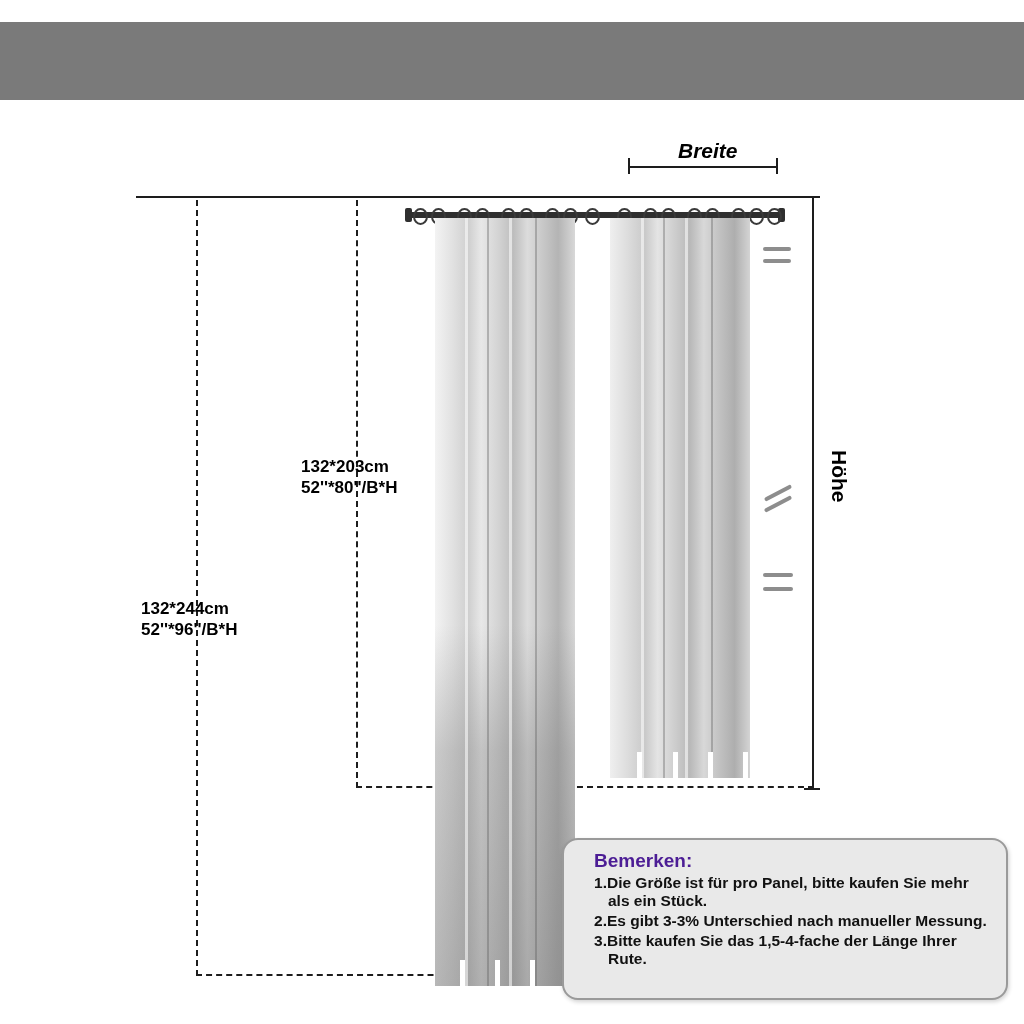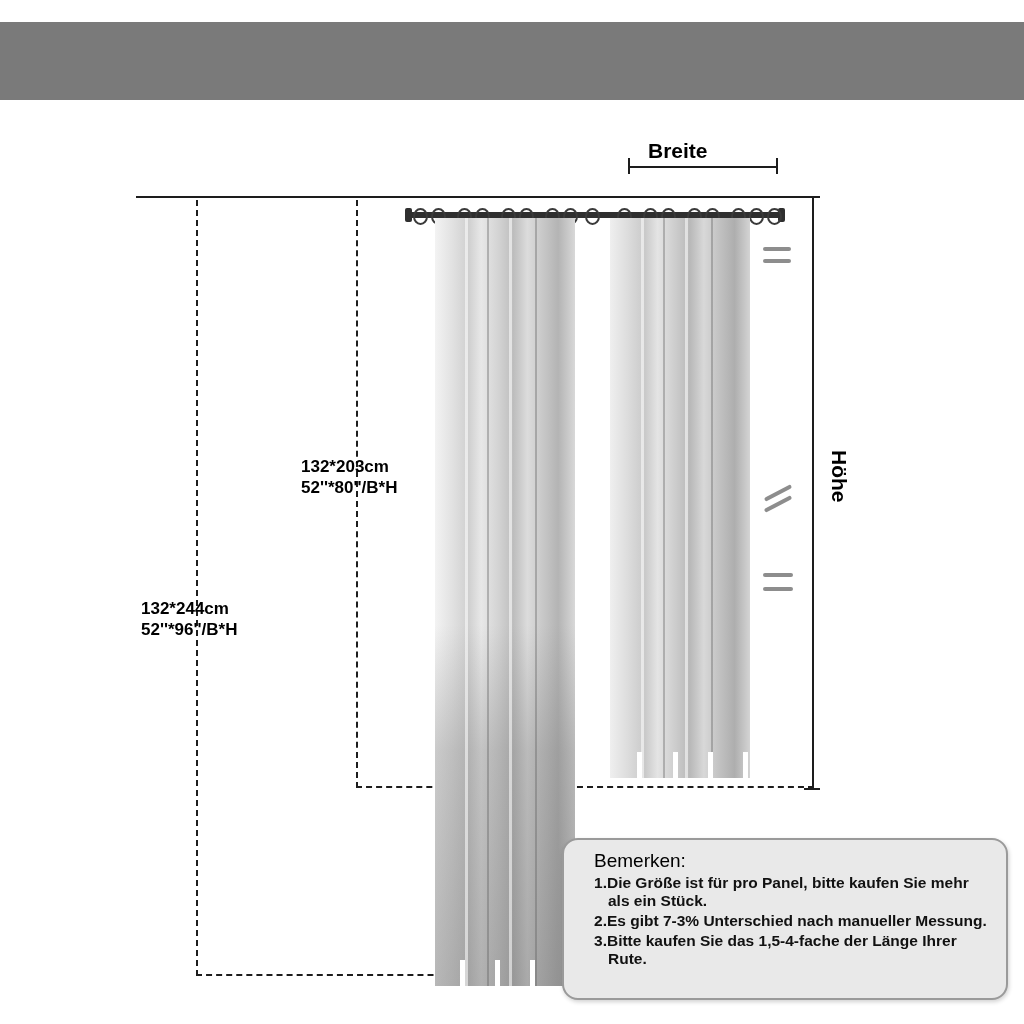--- a/index.html
+++ b/index.html
@@ -211,22 +211,22 @@
     width: 446px;
     height: 162px;
     background: #e9e9e9;
     border: 2px solid #9a9a9a;
     border-radius: 16px;
     box-shadow: 1px 2px 4px rgba(0,0,0,0.18);
     box-sizing: border-box;
     padding: 10px 14px 10px 16px;
   }
   .notes-title {
-    color: #000000;
-    font-weight: normal;
+    color: #4c1d95;
+    font-weight: bold;
     font-size: 19px;
     margin: 0 0 2px 14px;
   }
   .notes ol {
     margin: 0;
     padding: 0 0 0 14px;
     list-style: none;
     counter-reset: noteitem;
   }
   .notes li {
@@ -248,21 +248,21 @@
 
 <div class="page">
 
   <div class="header-band"></div>
 
   <div class="hline" style="left:136px; top:196px; width:682px;"></div>
 
   <div class="hline" style="left:628px; top:166px; width:148px;"></div>
   <div class="tick" style="left:628px; top:158px;"></div>
   <div class="tick" style="left:776px; top:158px;"></div>
-  <div class="label label-breite" style="left:648px; top:138px;">Breite</div>
+  <div class="label label-breite" style="left:678px; top:138px;font-style:italic;">Breite</div>
 
   <div class="vline" style="left:812px; top:196px; height:592px;"></div>
   <div class="tick-h" style="left:804px; top:196px;"></div>
   <div class="tick-h" style="left:804px; top:788px;"></div>
   <div class="label label-hoehe" style="left:852px; top:450px;">Höhe</div>
 
   <div class="dash-v" style="left:356px; top:200px; height:588px;"></div>
   <div class="dash-h" style="left:356px; top:786px; width:458px;"></div>
 
   <div class="dash-v" style="left:196px; top:200px; height:776px;"></div>
@@ -328,18 +328,18 @@
     <div class="marker-slant" style="left:358px; top:286px; width:30px;"></div>
     <div class="marker-slant" style="left:358px; top:297px; width:30px;"></div>
     <div class="marker" style="left:358px; top:368px; width:30px;"></div>
     <div class="marker" style="left:358px; top:382px; width:30px;"></div>
   </div>
 
   <div class="notes">
     <div class="notes-title">Bemerken:</div>
     <ol>
       <li>Die Größe ist für pro Panel, bitte kaufen Sie mehr als ein Stück.</li>
-      <li>Es gibt 7-3% Unterschied nach manueller Messung.</li>
+      <li>Es gibt 3-3% Unterschied nach manueller Messung.</li>
       <li>Bitte kaufen Sie das 1,5-4-fache der Länge Ihrer Rute.</li>
     </ol>
   </div>
 
 </div>
 
 </body></html>

